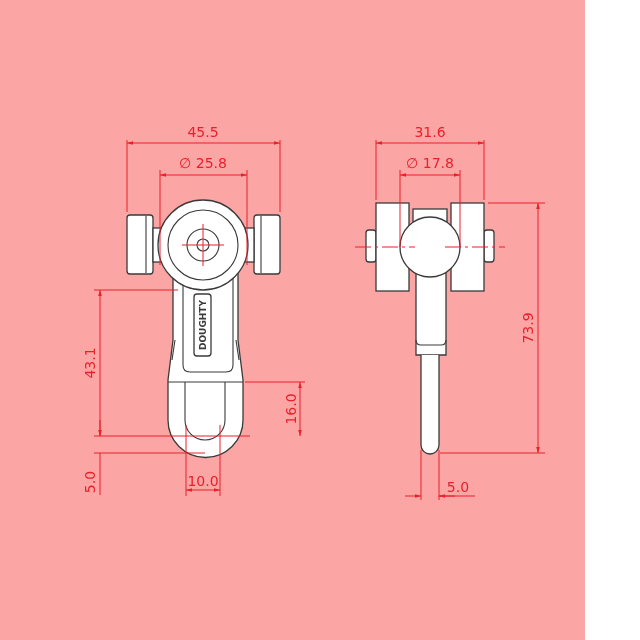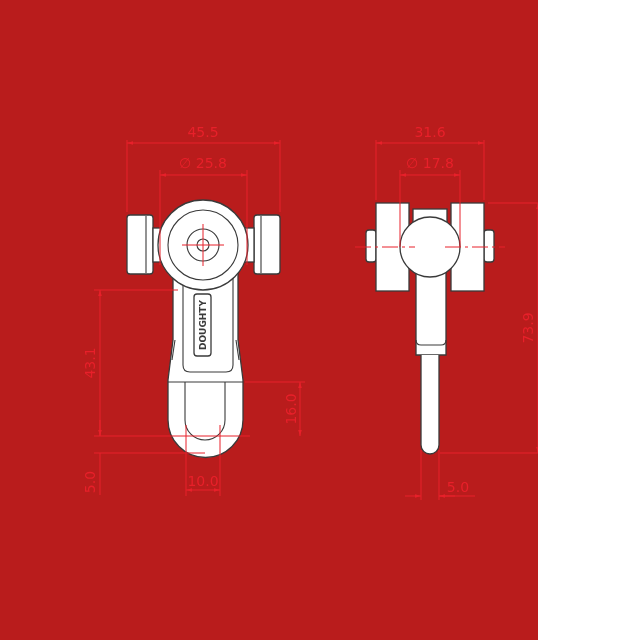--- a/index.html
+++ b/index.html
@@ -1,16 +1,16 @@
 <!DOCTYPE html>
 <html><head>
 <meta charset="utf-8">
 <style>
   html, body { margin:0; padding:0; background:#ffffff; }
-  #canvas { position:relative; width:538px; height:640px; background:#b91c1c; overflow:hidden; }
+  #canvas { position:relative; width:585px; height:640px; background:#fca5a5; overflow:hidden; }
   svg { position:absolute; left:0; top:0; }
   .dimtext { font-family:"DejaVu Sans", sans-serif; font-size:14px; fill:#e8202a; }
   .dim { stroke:#e8202a; stroke-width:1; fill:none; }
   .part { stroke:#3a3a3a; stroke-width:1.3; fill:#ffffff; }
   .partline { stroke:#3a3a3a; stroke-width:1.1; fill:none; }
   .center { stroke:#e8202a; stroke-width:1; fill:none; }
   .dashc { stroke:#e8202a; stroke-width:1; stroke-dasharray:16 4 3 4; fill:none; }
   .logo { font-family:"DejaVu Sans", sans-serif; font-size:9px; font-weight:bold; fill:#3a3a3a; }
 </style>
 </head>

